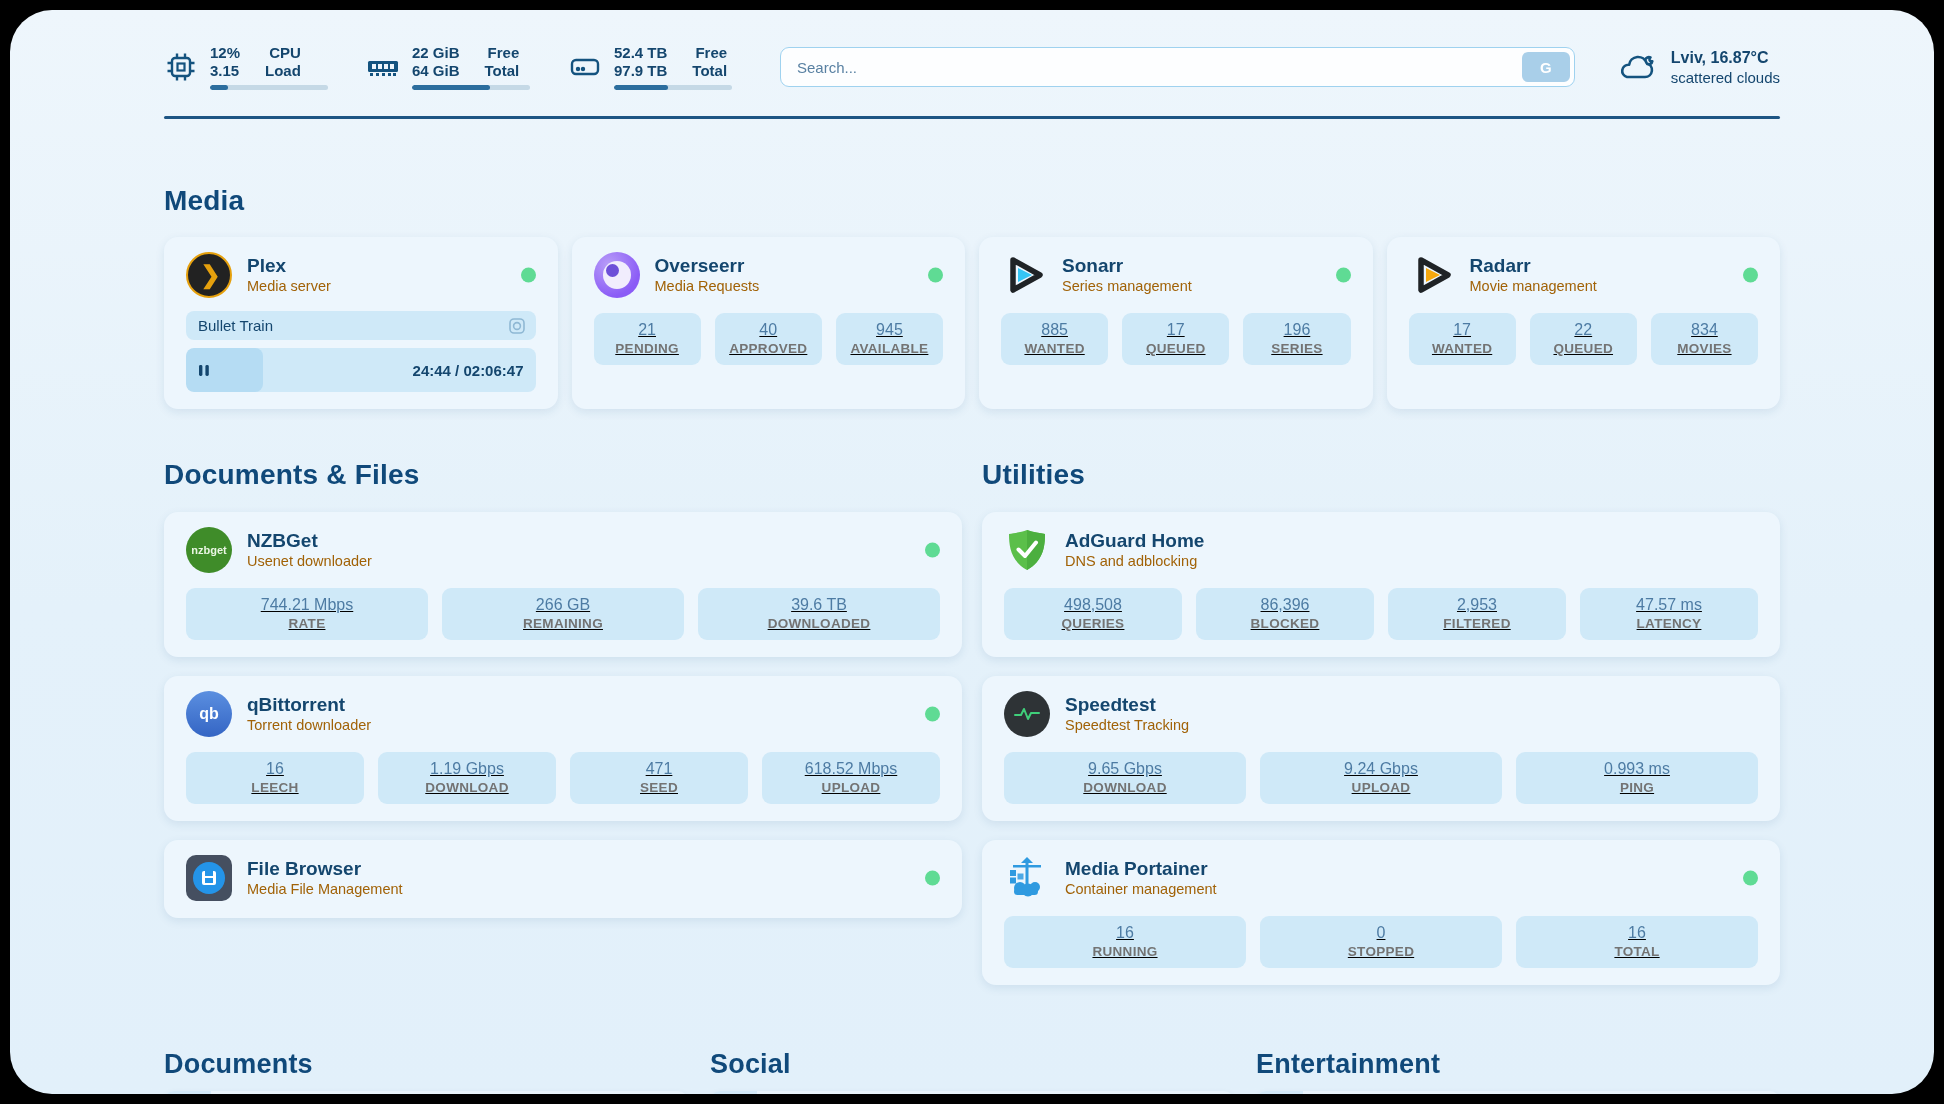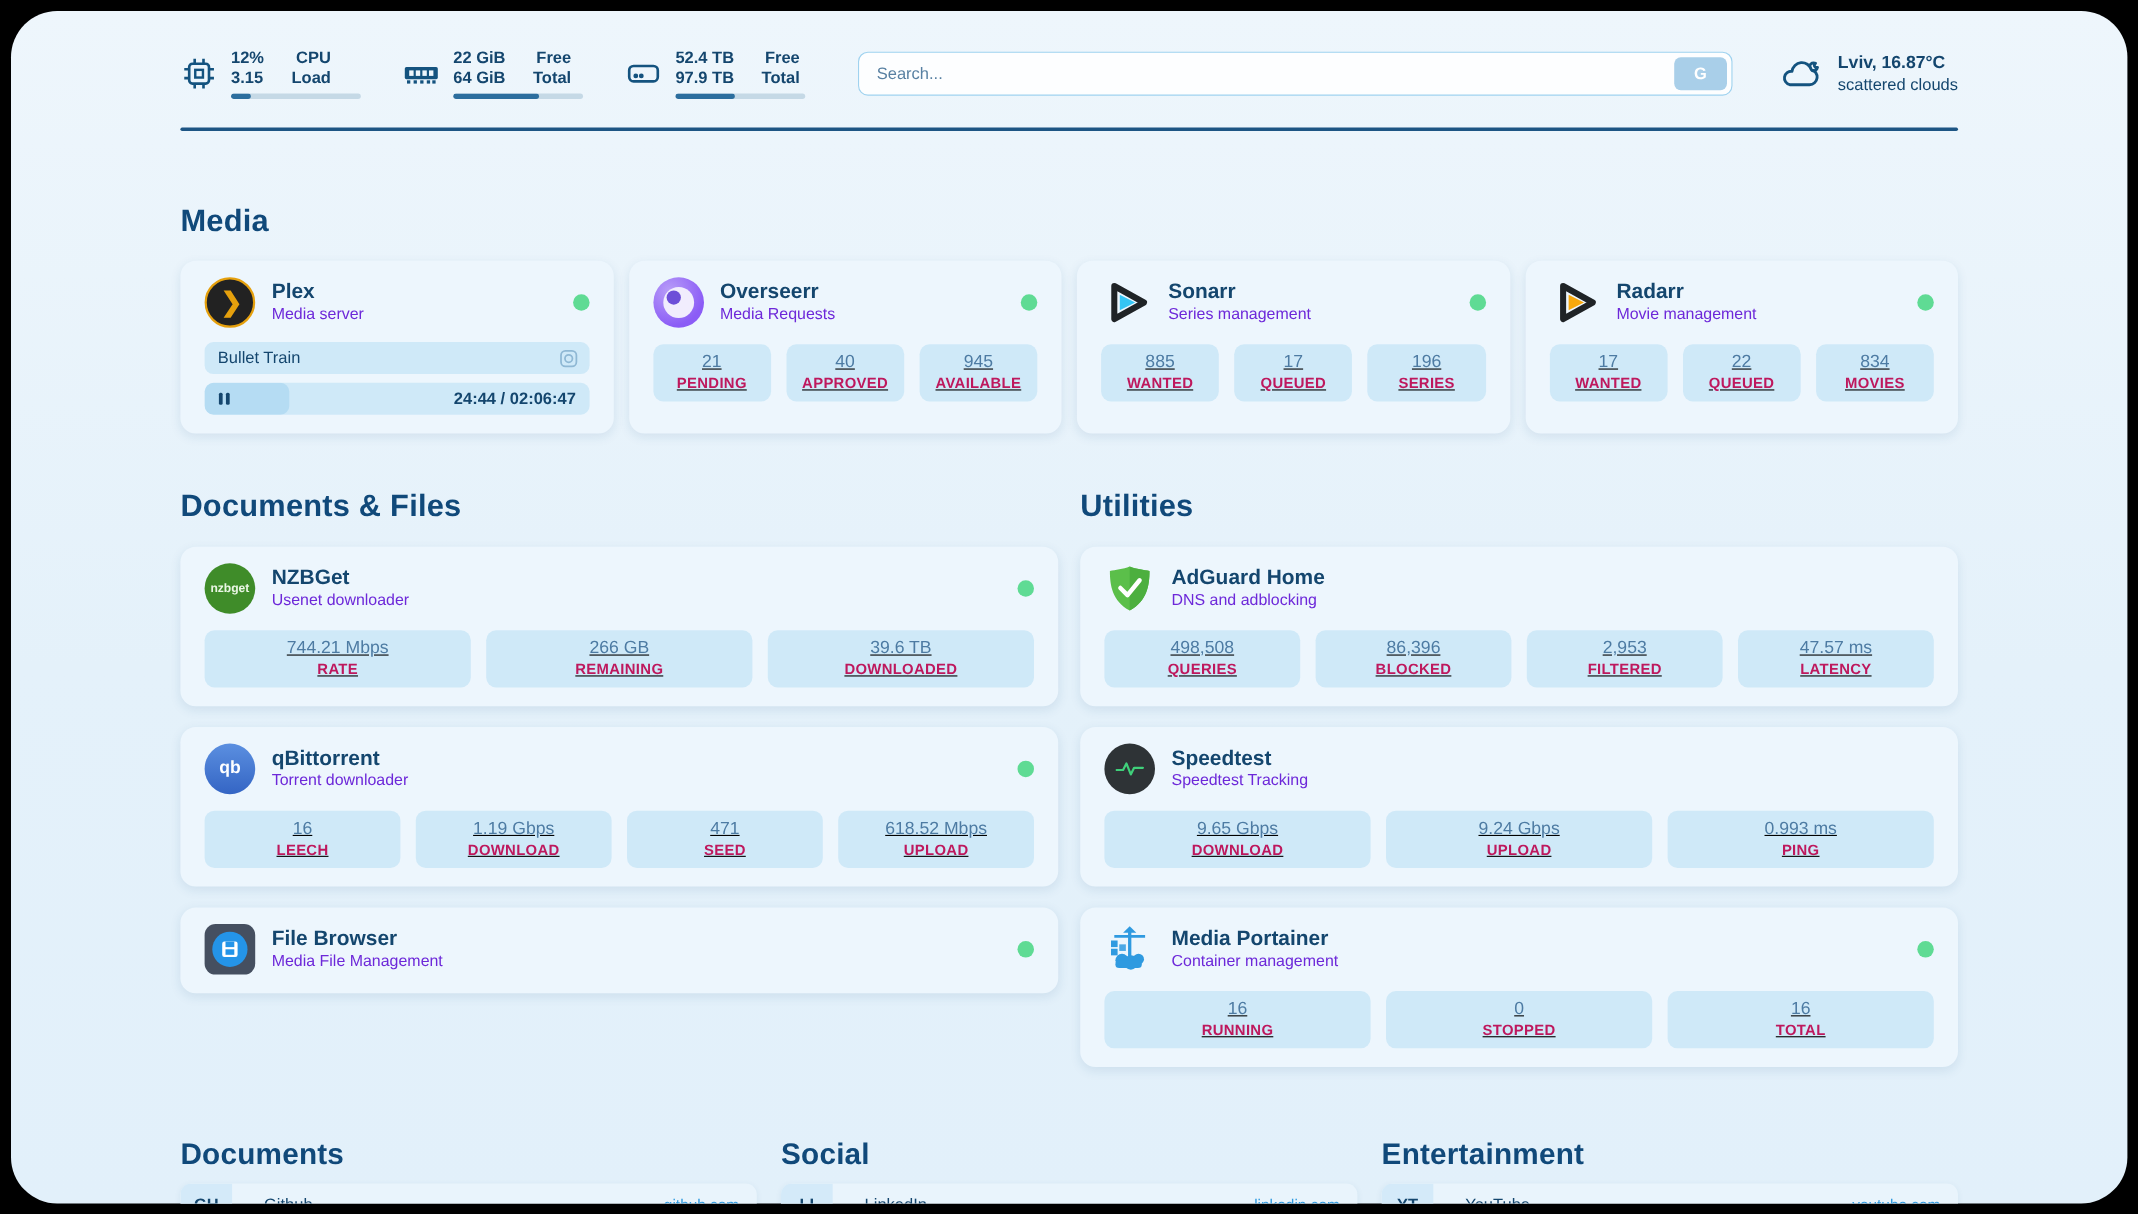--- a/index.html
+++ b/index.html
@@ -41,34 +41,34 @@
   h2.section-title { font-size:28px; color:#10497a; font-weight:700; letter-spacing:.2px; }
   .media-section { margin-top:66px; }
   .media-grid { display:grid; grid-template-columns:repeat(4,1fr); gap:14px; margin-top:20px; }
 
   .card { background:#edf6fd; border-radius:14px; padding:15px 22px 17px 22px;
           box-shadow:0 3px 10px rgba(20,80,130,0.10); }
   .card-head { display:flex; align-items:center; gap:15px; position:relative; padding-right:22px; }
   .app-icon { width:46px; height:46px; flex:0 0 auto; position:relative; }
   .card-titles { display:flex; flex-direction:column; }
   .card-name { font-size:19px; font-weight:700; color:#14466e; line-height:23px; }
-  .card-sub { font-size:14.5px; color:#6d28d9; line-height:19px; }
+  .card-sub { font-size:14.5px; color:#a16207; line-height:19px; }
   .status-dot { position:absolute; right:0; top:50%; transform:translateY(-50%);
                 width:15px; height:15px; border-radius:50%; background:#5fdb94; }
 
   .stats-row { display:flex; gap:14px; margin-top:15px;text-decoration:underline; }
   .stat-box { flex:1; background:#cfe9f8; border-radius:9px; text-align:center; padding:6px 4px 7px 4px; }
   .stat-box .val { font-size:16px; color:#4d7ba3; line-height:21px; }
-  .stat-box .lbl { font-size:13.5px; font-weight:700; color:#be185d; line-height:18px; letter-spacing:.3px;text-align:center; }
+  .stat-box .lbl { font-size:13.5px; font-weight:700; color:#737373; line-height:18px; letter-spacing:.3px;text-align:center; }
 
   
   .media-row { margin-top:13px; background:#cfe9f8; border-radius:8px; height:29px;
                display:flex; align-items:center; padding:0 10px 0 12px; }
   .media-row .mtitle { flex:1; font-size:15px; font-weight:400; color:#14466e; }
-  .progress-row { margin-top:8px; background:#cfe9f8; border-radius:8px; height:29px;
+  .progress-row { margin-top:8px; background:#cfe9f8; border-radius:8px; height:44px;
                   position:relative; display:flex; align-items:center; overflow:hidden; }
   .media-progress { position:absolute; left:0; top:0; bottom:0; background:#b5dcf3;
                     border-radius:8px; display:flex; align-items:center; padding-left:12px; }
   .ptime { position:absolute; right:12px; font-size:15px; font-weight:700; color:#14466e; }
 
   
   .two-col { display:grid; grid-template-columns:1fr 1fr; gap:0 20px; margin-top:50px; }
   .col { display:flex; flex-direction:column; }
   .col .card { margin-top:19px; }
   .col h2 { margin-bottom:2px; }

